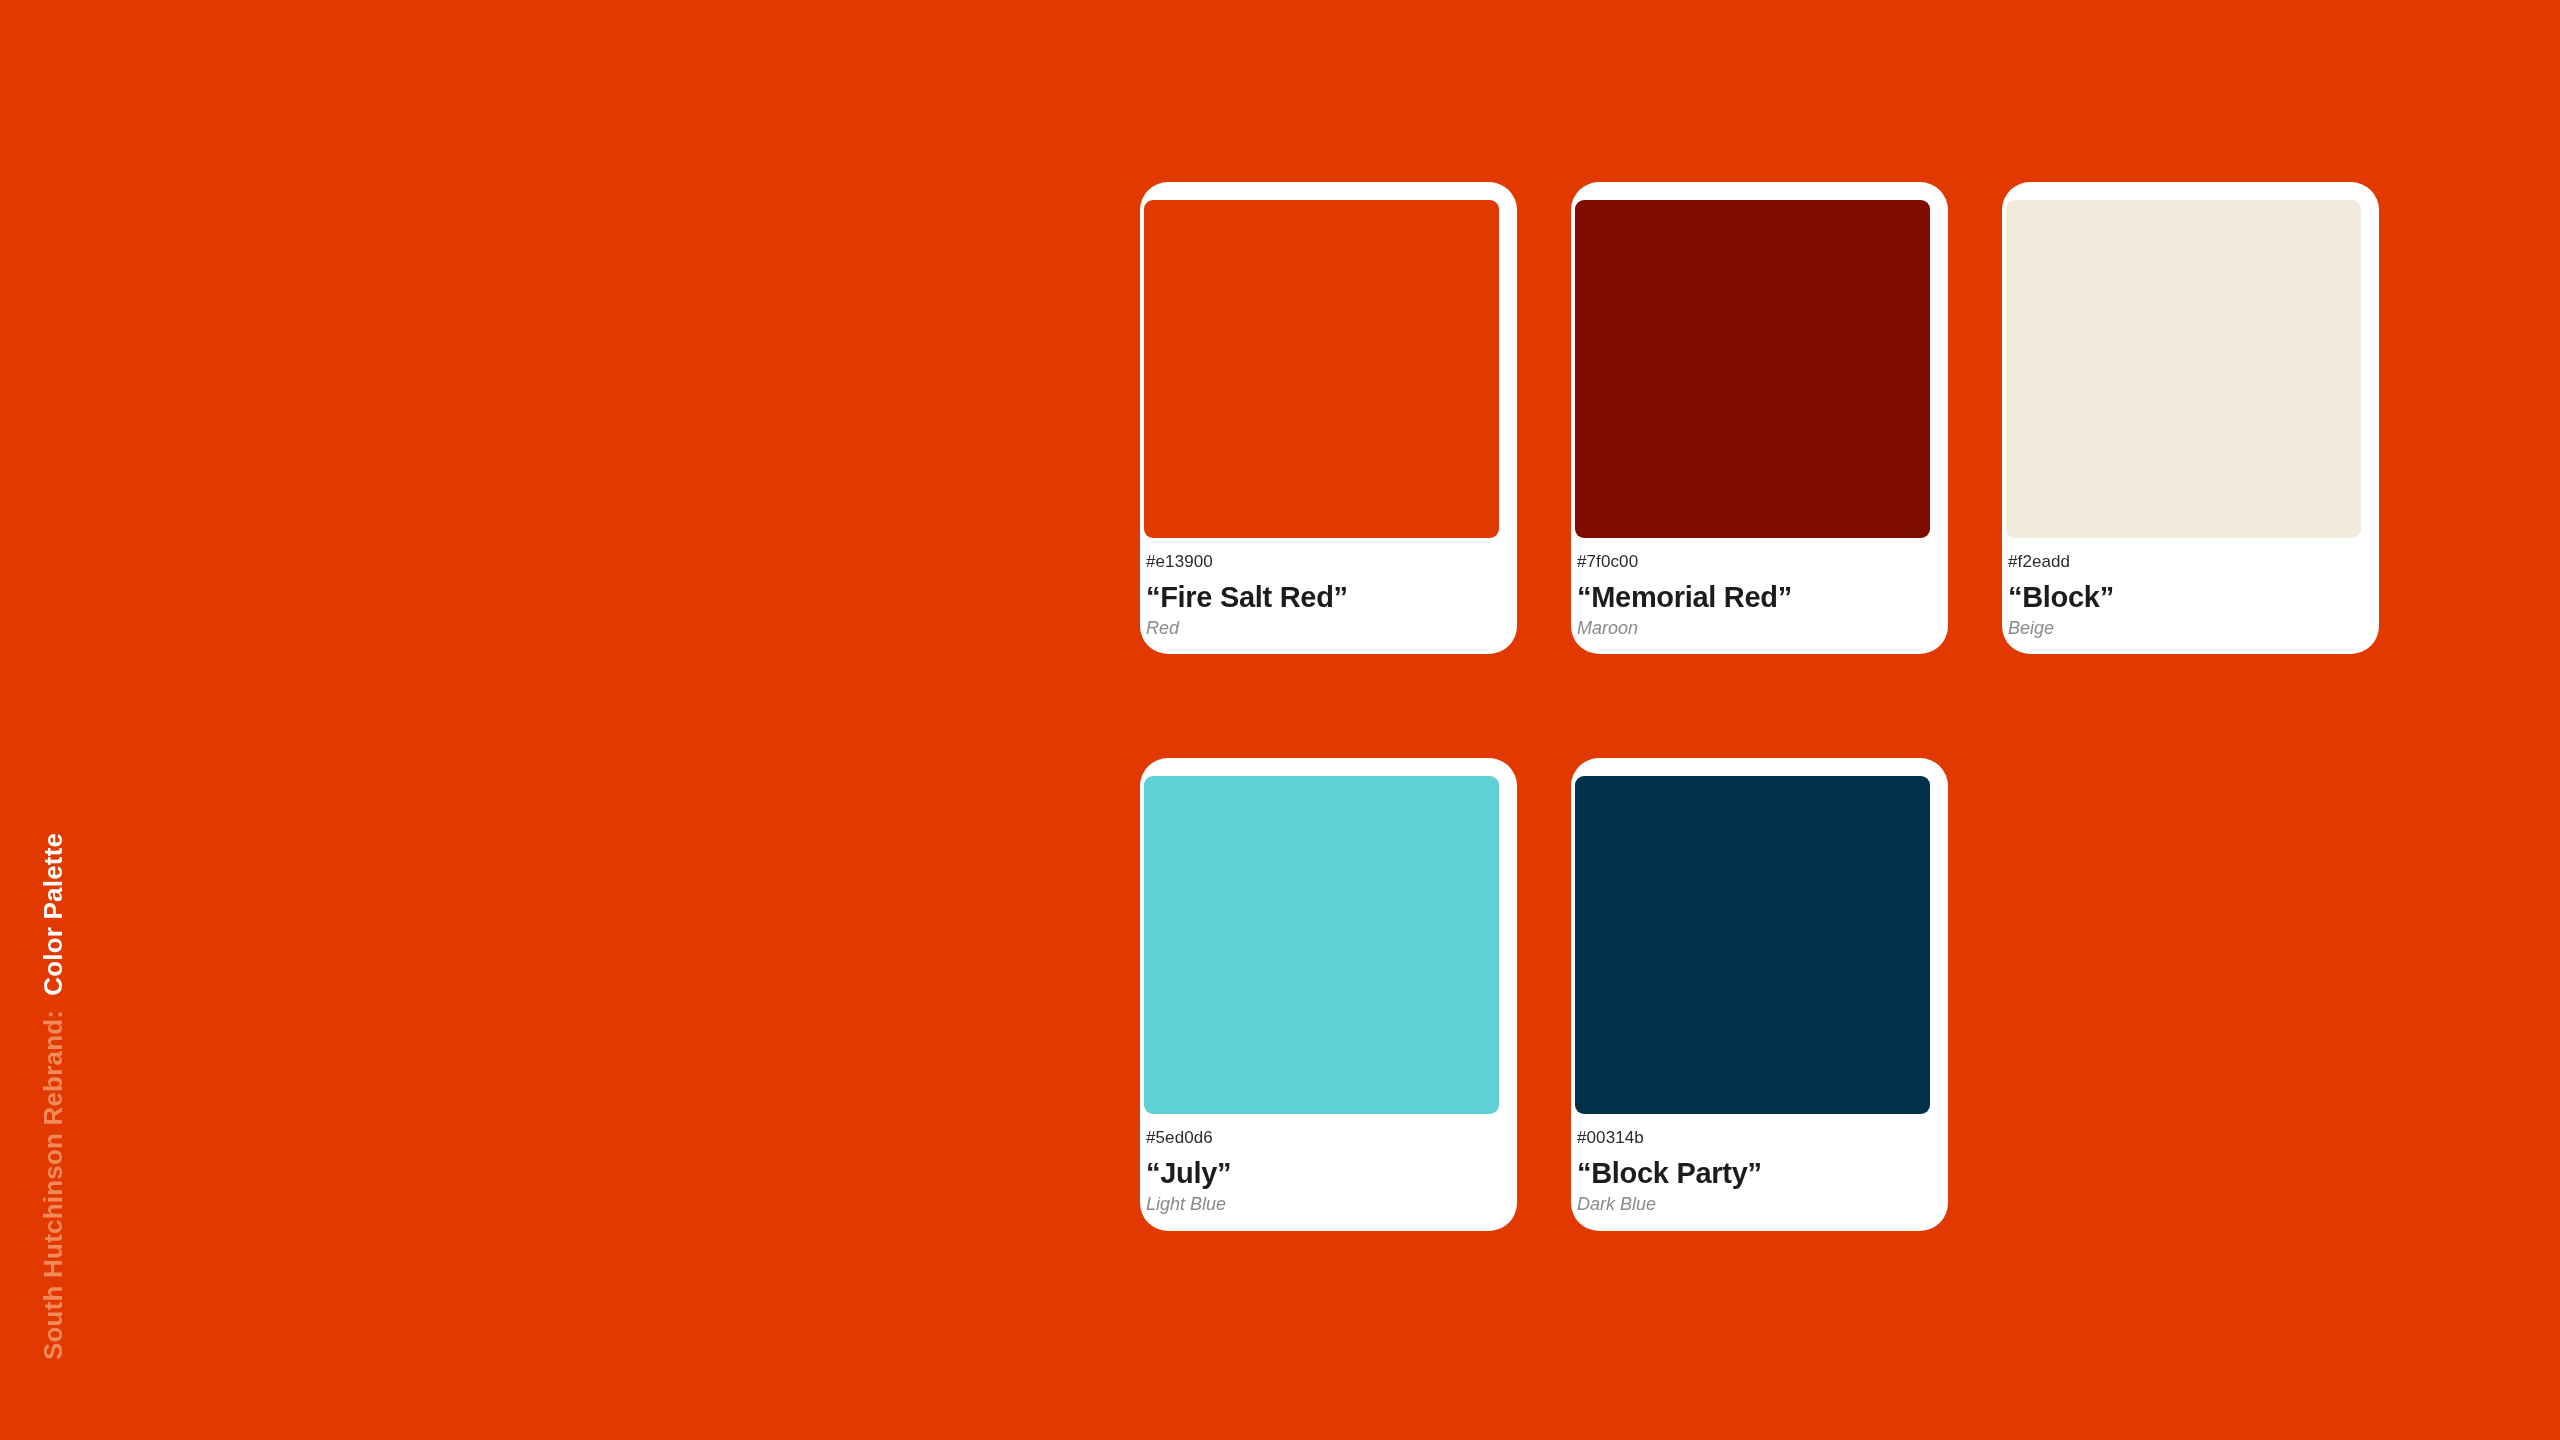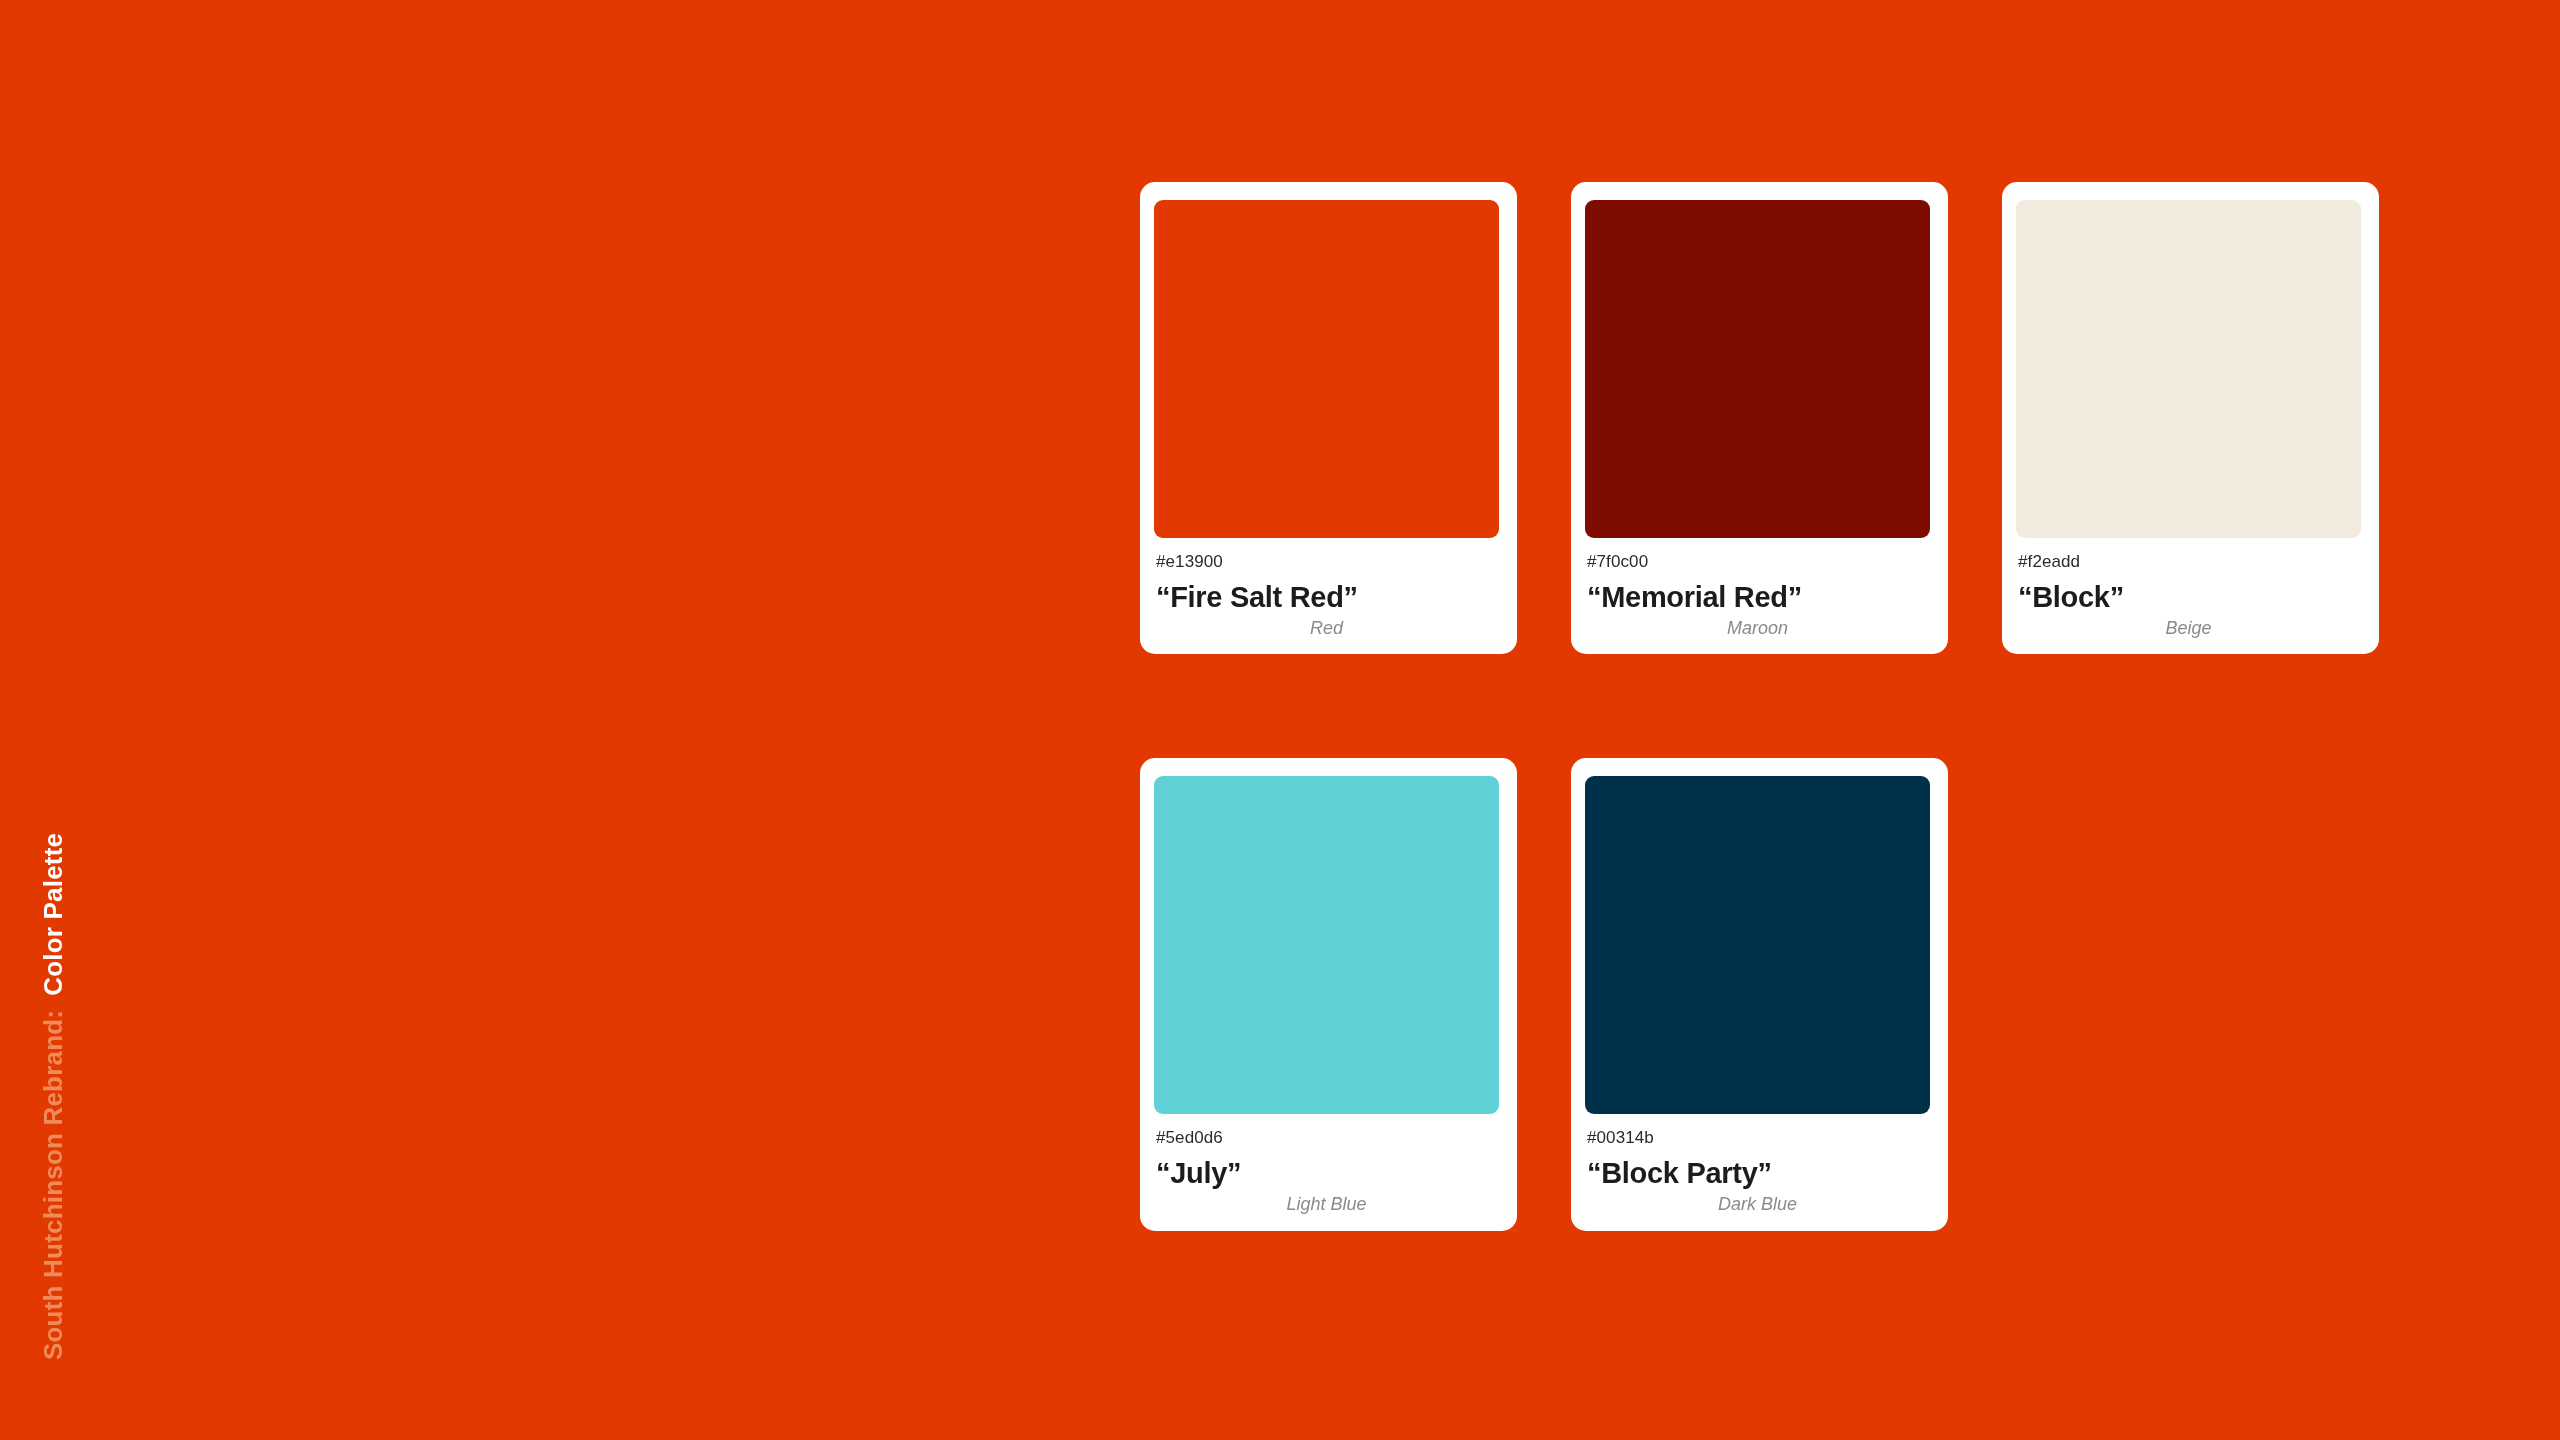--- a/index.html
+++ b/index.html
@@ -60,22 +60,22 @@
     top: 182px;
     width: 1280px;
     display: grid;
     grid-template-columns: repeat(3, 380px);
     column-gap: 51px;
     row-gap: 104px;
   }
 
   .card {
     background: #ffffff;
-    border-radius: 15px;
-    padding: 18px 18px 16px 14px;
+    border-radius: 28px;
+    padding: 18px 18px 16px 4px;
     box-sizing: border-box;
     width: 377px;
   }
 
   .swatch {
     width: 100%;
     height: 338px;
     border-radius: 9px;
     display: block;
   }
@@ -102,21 +102,20 @@
     line-height: 1.1;
   }
 
   .cdesc {
     font-size: 18px;
     font-weight: 400;
     font-style: italic;
     color: #8a8a8a;
     margin-top: 5px;
     line-height: 1.1;
-    text-align: center;
   }
 </style>
 </head>
 <body style="background: rgb(225, 57, 0);">
 
 <div class="canvas" style="background: rgb(225, 57, 0);">
 
   <div class="side-title">
     <span class="proj">South Hutchinson Rebrand:</span>
     <span class="sub">Color Palette</span>

